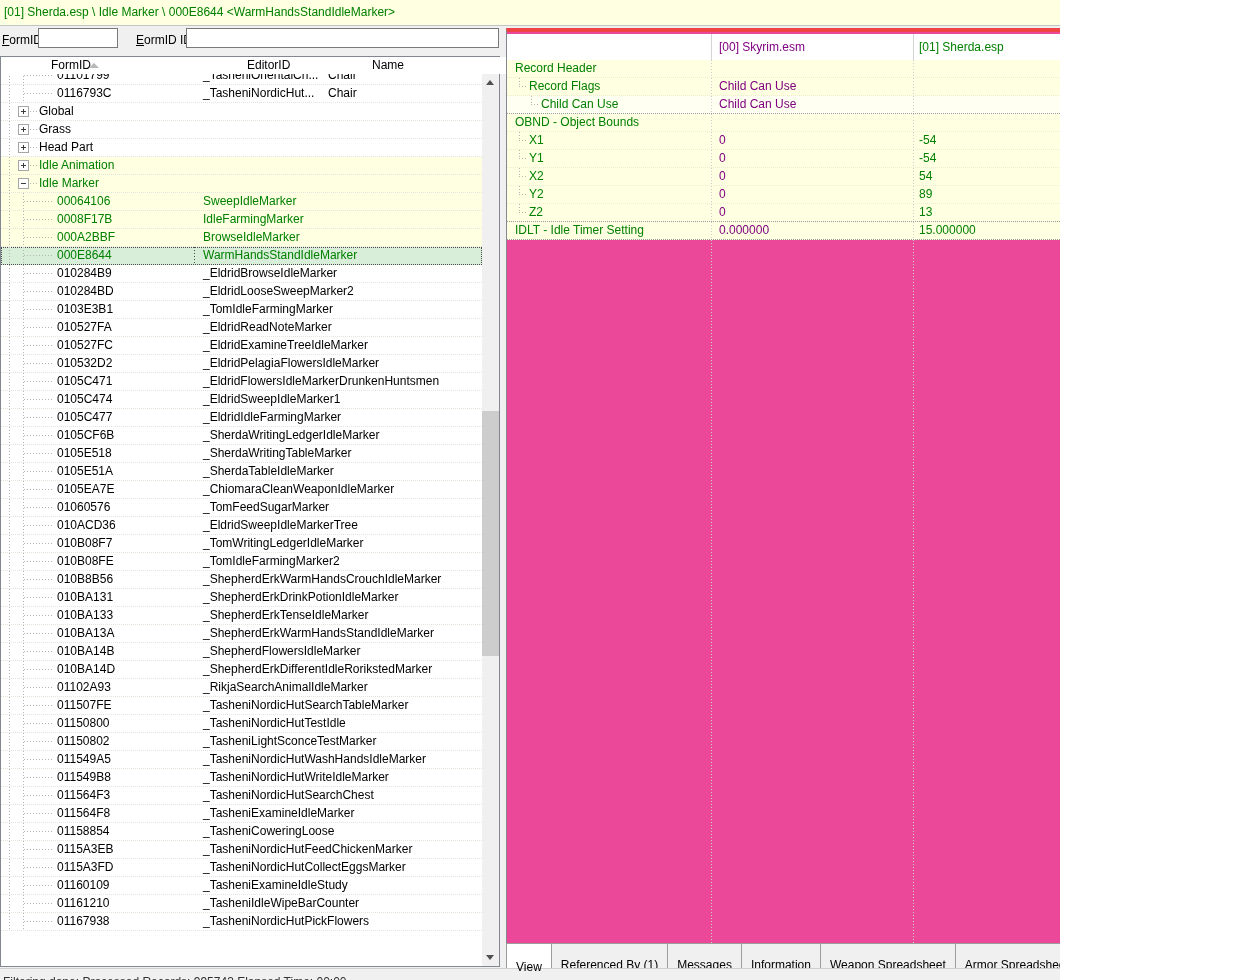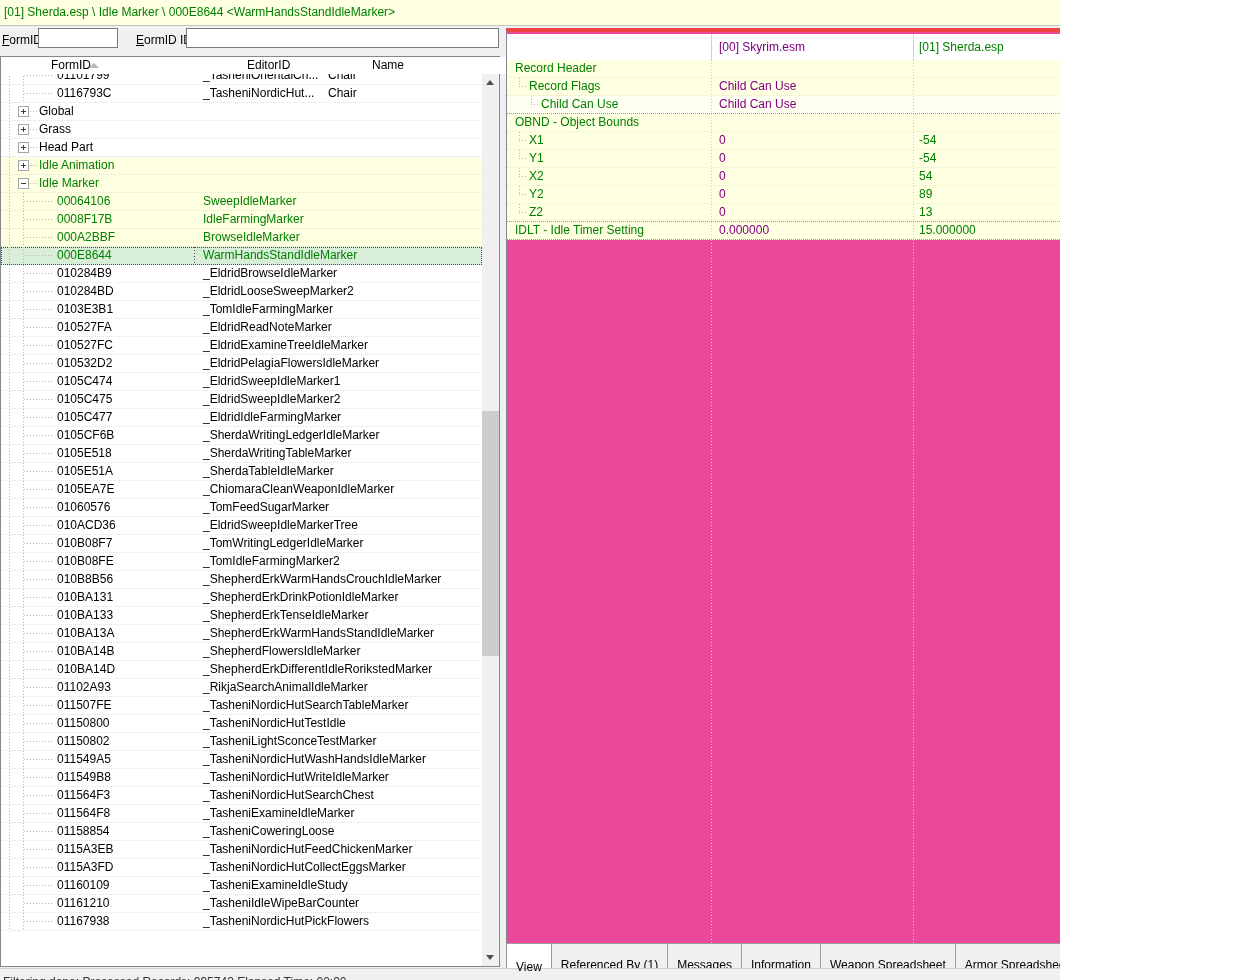--- a/index.html
+++ b/index.html
@@ -283,29 +283,29 @@
           <span class="g8"></span>
           <span class="g22"></span>
           <span class="conn leaf"></span>
           <span class="cell-formid">010532D2</span>
           <span class="cell-editorid">_EldridPelagiaFlowersIdleMarker</span>
         </div>
         <div class="trow plain">
           <span class="g8"></span>
           <span class="g22"></span>
           <span class="conn leaf"></span>
+          <span class="cell-formid">0105C471</span>
+          <span class="cell-editorid">_EldridFlowersIdleMarkerDrunkenHuntsmen</span>
+        </div>
+        <div class="trow plain">
+          <span class="g8"></span>
+          <span class="g22"></span>
+          <span class="conn leaf"></span>
           <span class="cell-formid">0105C474</span>
           <span class="cell-editorid">_EldridSweepIdleMarker1</span>
-        </div>
-        <div class="trow plain">
-          <span class="g8"></span>
-          <span class="g22"></span>
-          <span class="conn leaf"></span>
-          <span class="cell-formid">0105C475</span>
-          <span class="cell-editorid">_EldridSweepIdleMarker2</span>
         </div>
         <div class="trow plain">
           <span class="g8"></span>
           <span class="g22"></span>
           <span class="conn leaf"></span>
           <span class="cell-formid">0105C477</span>
           <span class="cell-editorid">_EldridIdleFarmingMarker</span>
         </div>
         <div class="trow plain">
           <span class="g8"></span>

